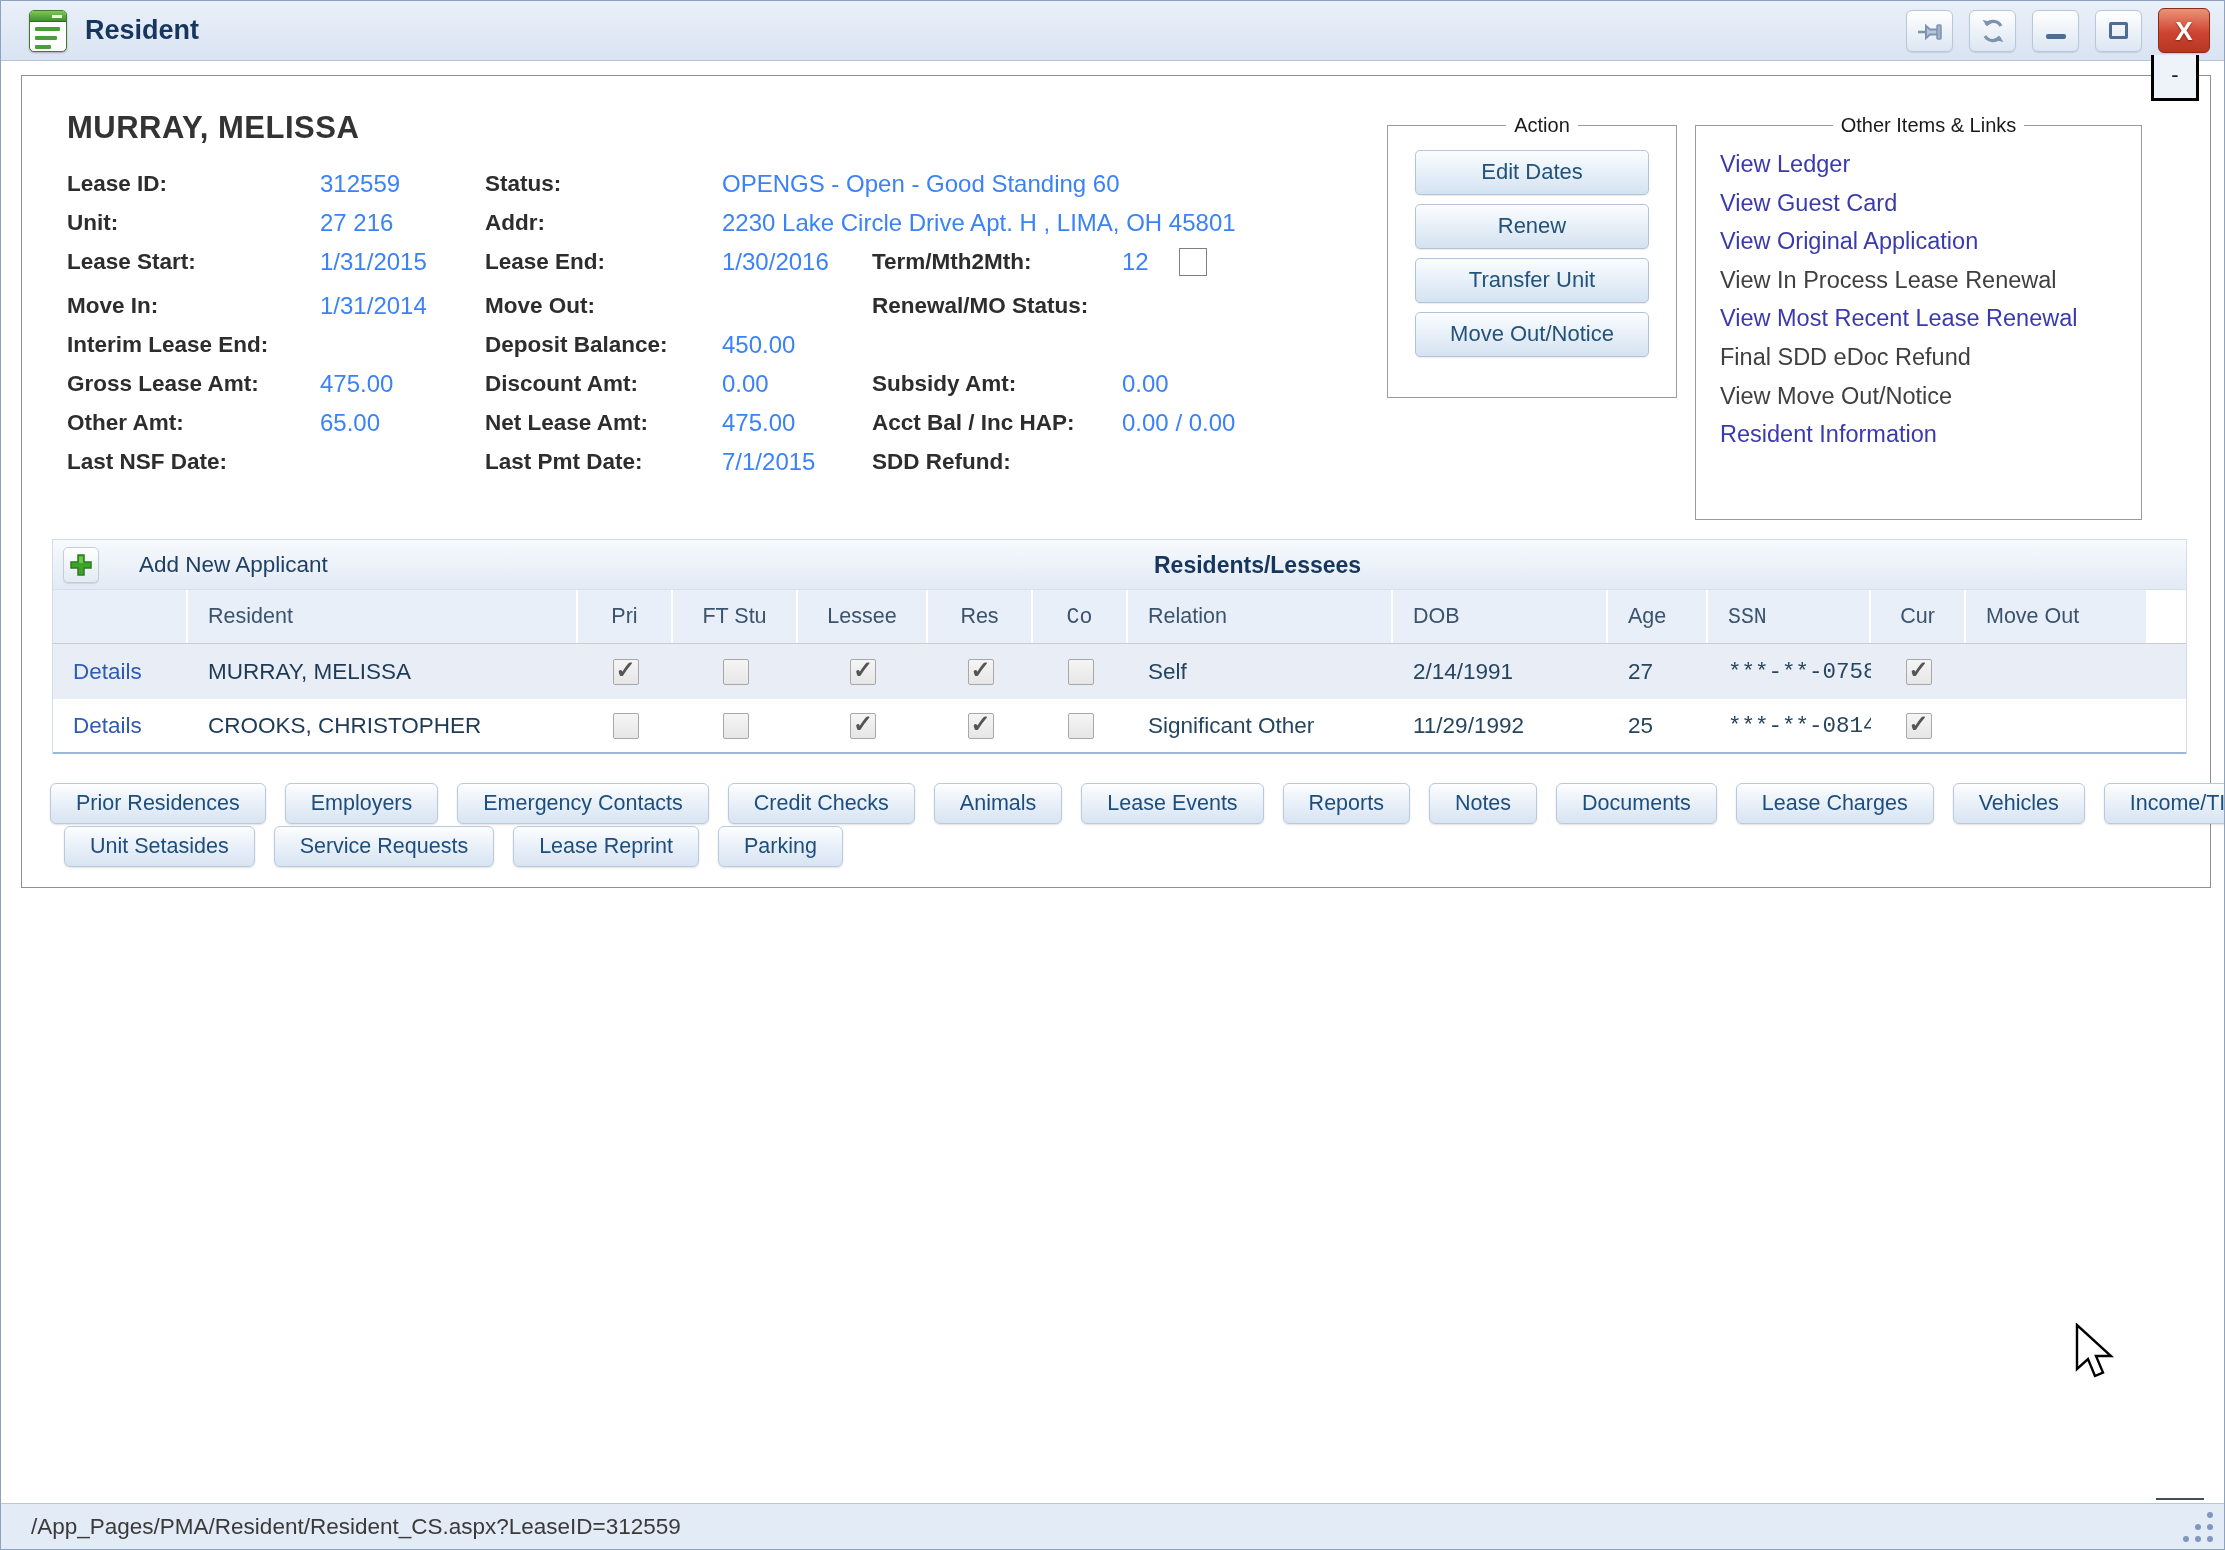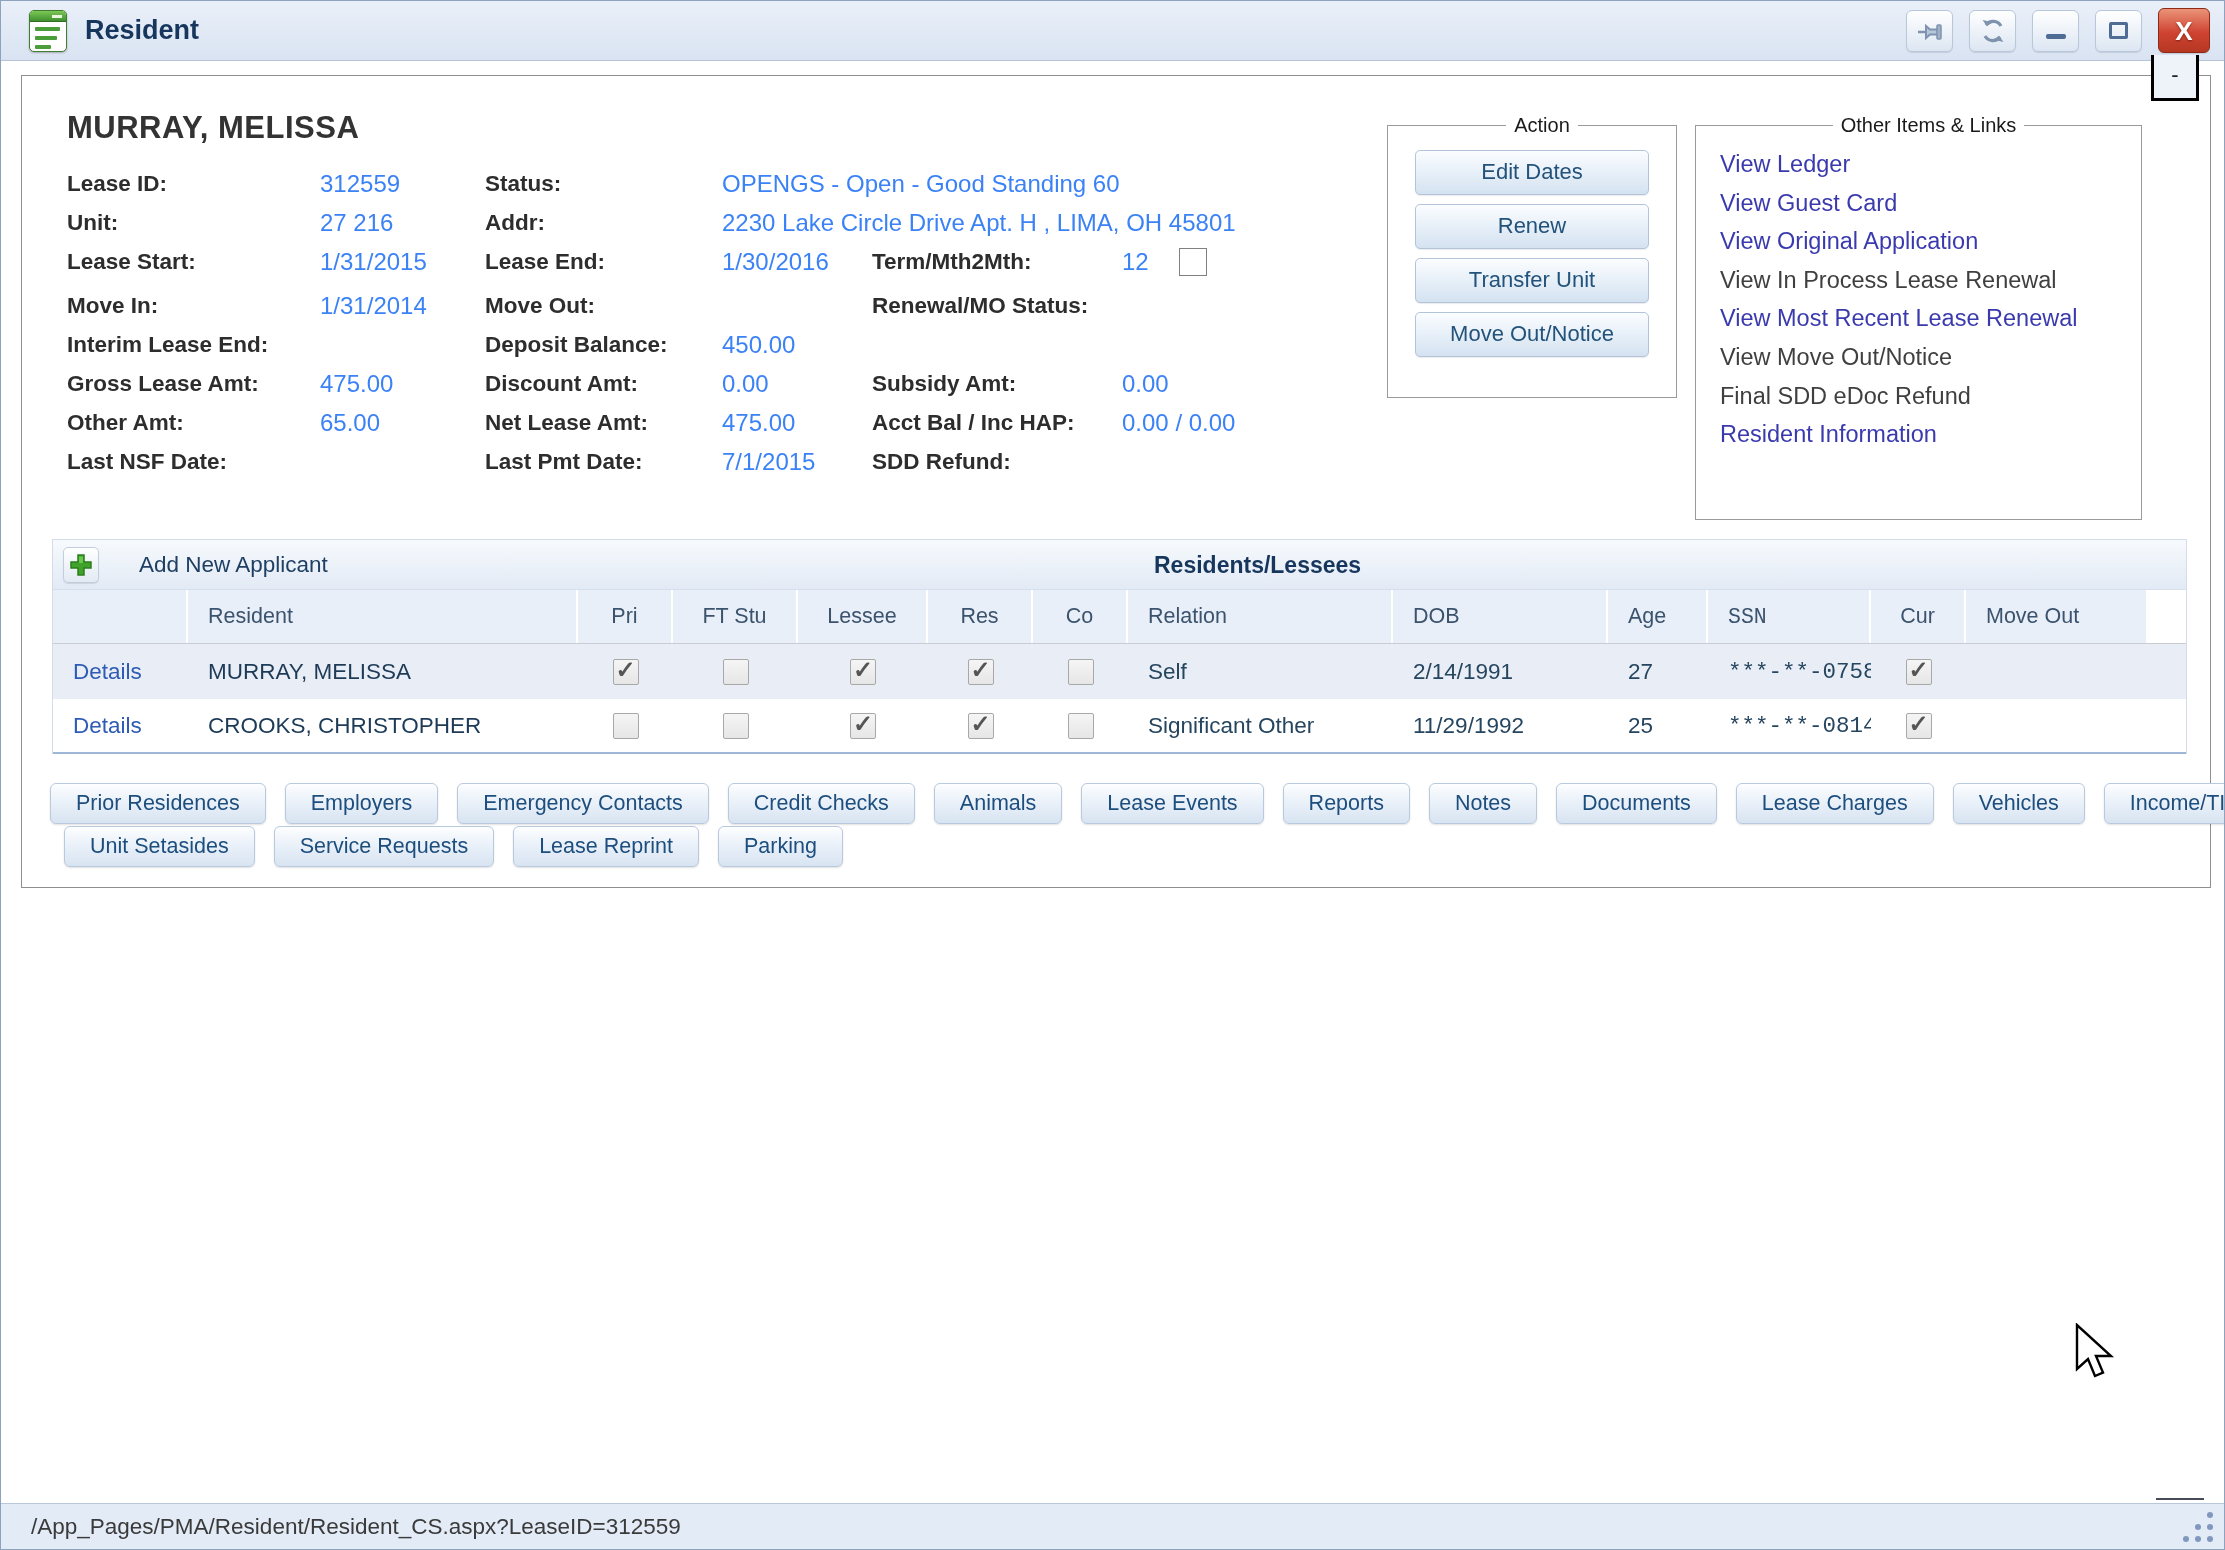--- a/index.html
+++ b/index.html
@@ -65,21 +65,21 @@
   .hcell.c { justify-content:center; padding-left:0; }
 
   .trow { display:flex; height:55px; align-items:center; font-size:22.5px; }
   .trow.alt { background:#e9eef6; }
   .trow.last { border-bottom:2px solid #9fb7d6; }
   .tcell { padding-left:20px; color:#26455f; flex-shrink:0; white-space:nowrap; overflow:hidden; }
   .tcell.c { display:flex; align-items:center; justify-content:center; padding-left:0; }
   .details-link { color:#2e5bb5; cursor:pointer; }
   .res-name { color:#1d3a57; }
 
-  .w-details{width:135px;} .w-resident{width:390px;} .w-pri{width:95px;} .w-ftstu{width:125px;} .w-lessee{width:130px;} .w-res{width:105px;} .w-co{width:95px;} .w-relation{width:265px;} .w-dob{width:215px;} .w-age{width:100px;} .w-ssn{width:163px;font-family:Liberation Mono, monospace;} .w-cur{width:95px;} .w-moveout{width:180px;}
+  .w-details{width:135px;} .w-resident{width:390px;} .w-pri{width:95px;} .w-ftstu{width:125px;} .w-lessee{width:130px;} .w-res{width:105px;} .w-co{width:95px;font-family:Liberation Mono, monospace;} .w-relation{width:265px;} .w-dob{width:215px;} .w-age{width:100px;} .w-ssn{width:163px;font-family:Liberation Mono, monospace;} .w-cur{width:95px;} .w-moveout{width:180px;}
 
   .cb { display:inline-flex; align-items:center; justify-content:center; width:26px; height:26px; border:1px solid #a8a8a8; border-radius:2px; background:linear-gradient(#f5f5f5,#e6e6e6); }
   .cb.checked::after { content:"\2713"; font-size:24px; font-weight:bold; color:#555; margin-top:-4px; }
 
   
   .tabs-row1 { position:absolute; left:28px; top:707px; display:flex; gap:19px; }
   .tabs-row2 { position:absolute; left:42px; top:750px; display:flex; gap:19px; }
   .tabbtn { height:41px; padding:0 25px; border:1px solid #b9c9de; border-radius:6px; background:linear-gradient(#fdfeff,#eaf1f9 45%,#d8e4f2); font-size:21.5px; color:#1d4e7e; display:flex; align-items:center; white-space:nowrap; box-shadow:0 1px 2px rgba(0,0,0,.12); }
 
   
@@ -213,22 +213,22 @@
       </fieldset>
 
       <fieldset class="fs-links">
         <legend>Other Items &amp; Links</legend>
         <div class="links-list">
           <div class="link-item is-link">View Ledger</div>
           <div class="link-item is-link">View Guest Card</div>
           <div class="link-item is-link">View Original Application</div>
           <div class="link-item">View In Process Lease Renewal</div>
           <div class="link-item is-link">View Most Recent Lease Renewal</div>
+          <div class="link-item">Final SDD eDoc Refund</div>
           <div class="link-item">View Move Out/Notice</div>
-          <div class="link-item">Final SDD eDoc Refund</div>
           <div class="link-item is-link">Resident Information</div>
         </div>
       </fieldset>
 
       <div class="tbl">
         <div class="tbl-toolbar">
           <div class="add-btn">
             <svg width="26" height="26" viewBox="0 0 26 26">
               <path d="M10 3 h6 v7 h7 v6 h-7 v7 h-6 v-7 H3 v-6 h7 Z" fill="#3fa32b" stroke="#2c7d1d" stroke-width="1.5"></path>
               <path d="M11 4.5 h4 v6.5 h-4 Z" fill="#6cc94f"></path>

